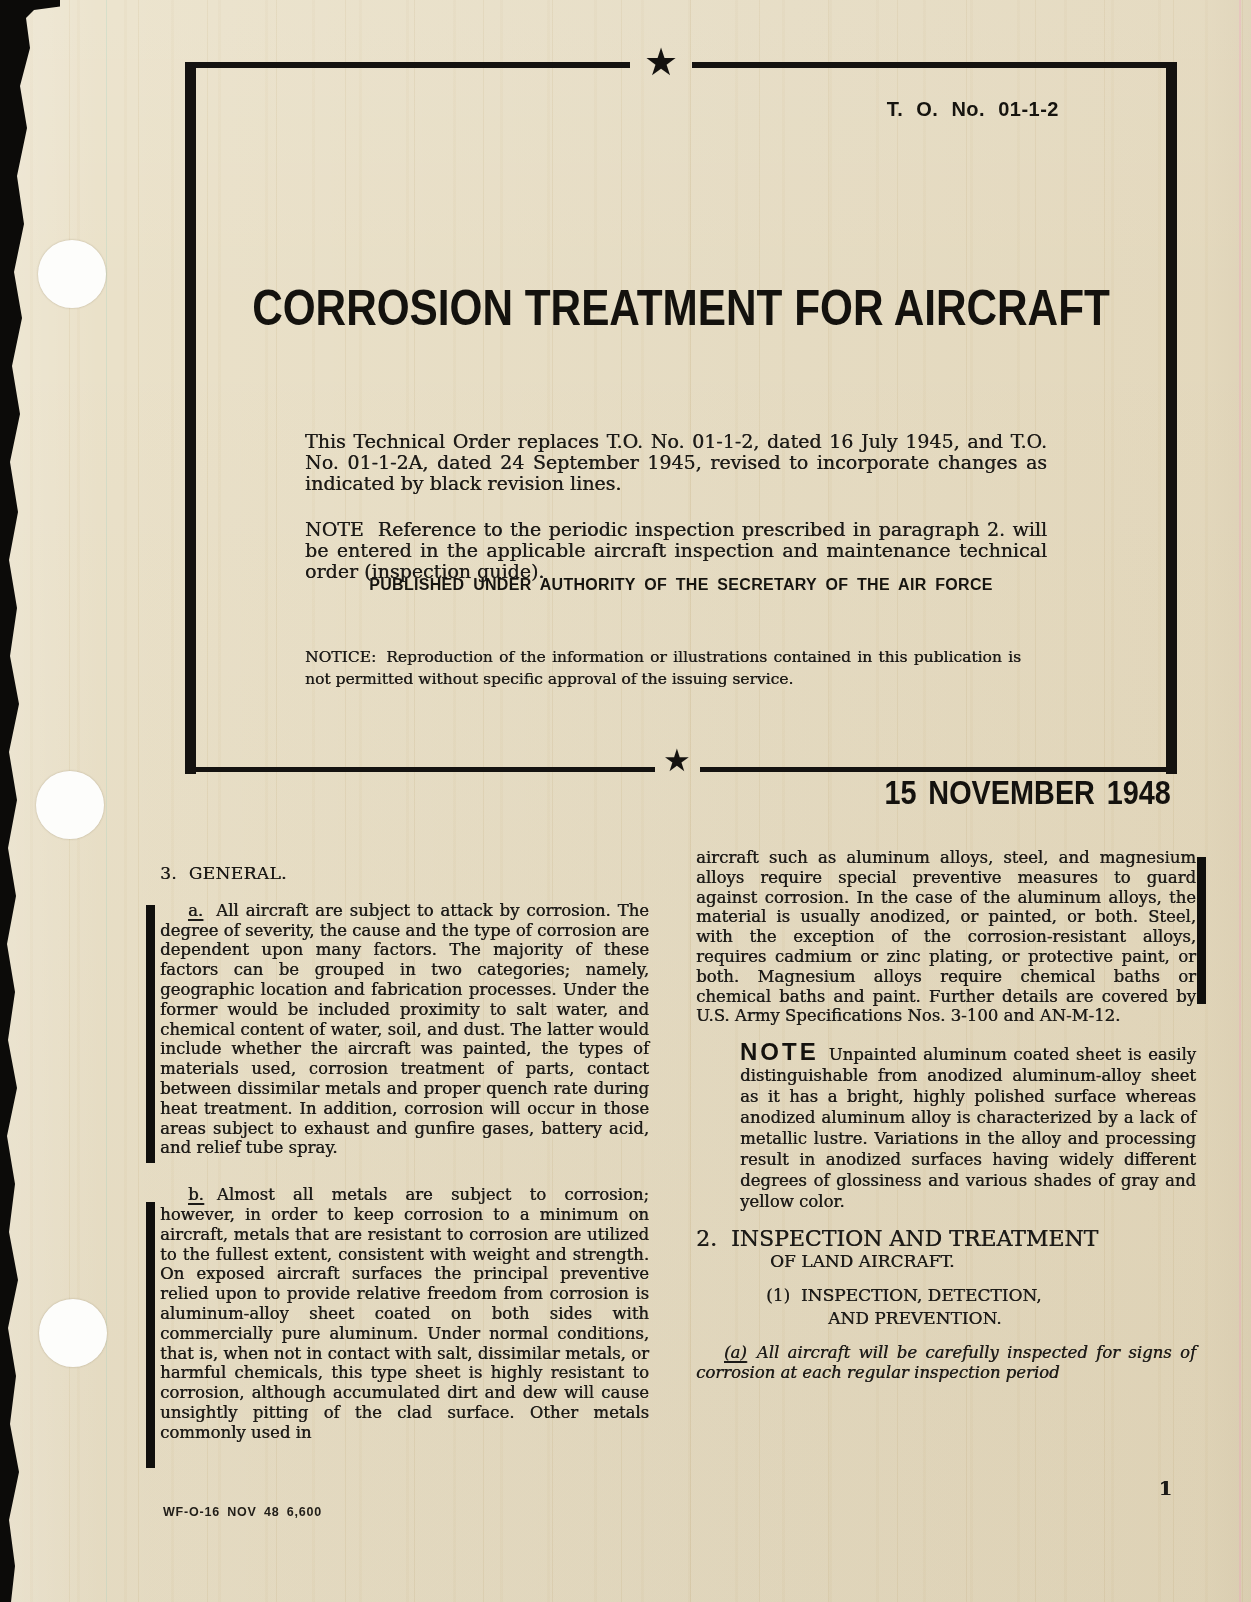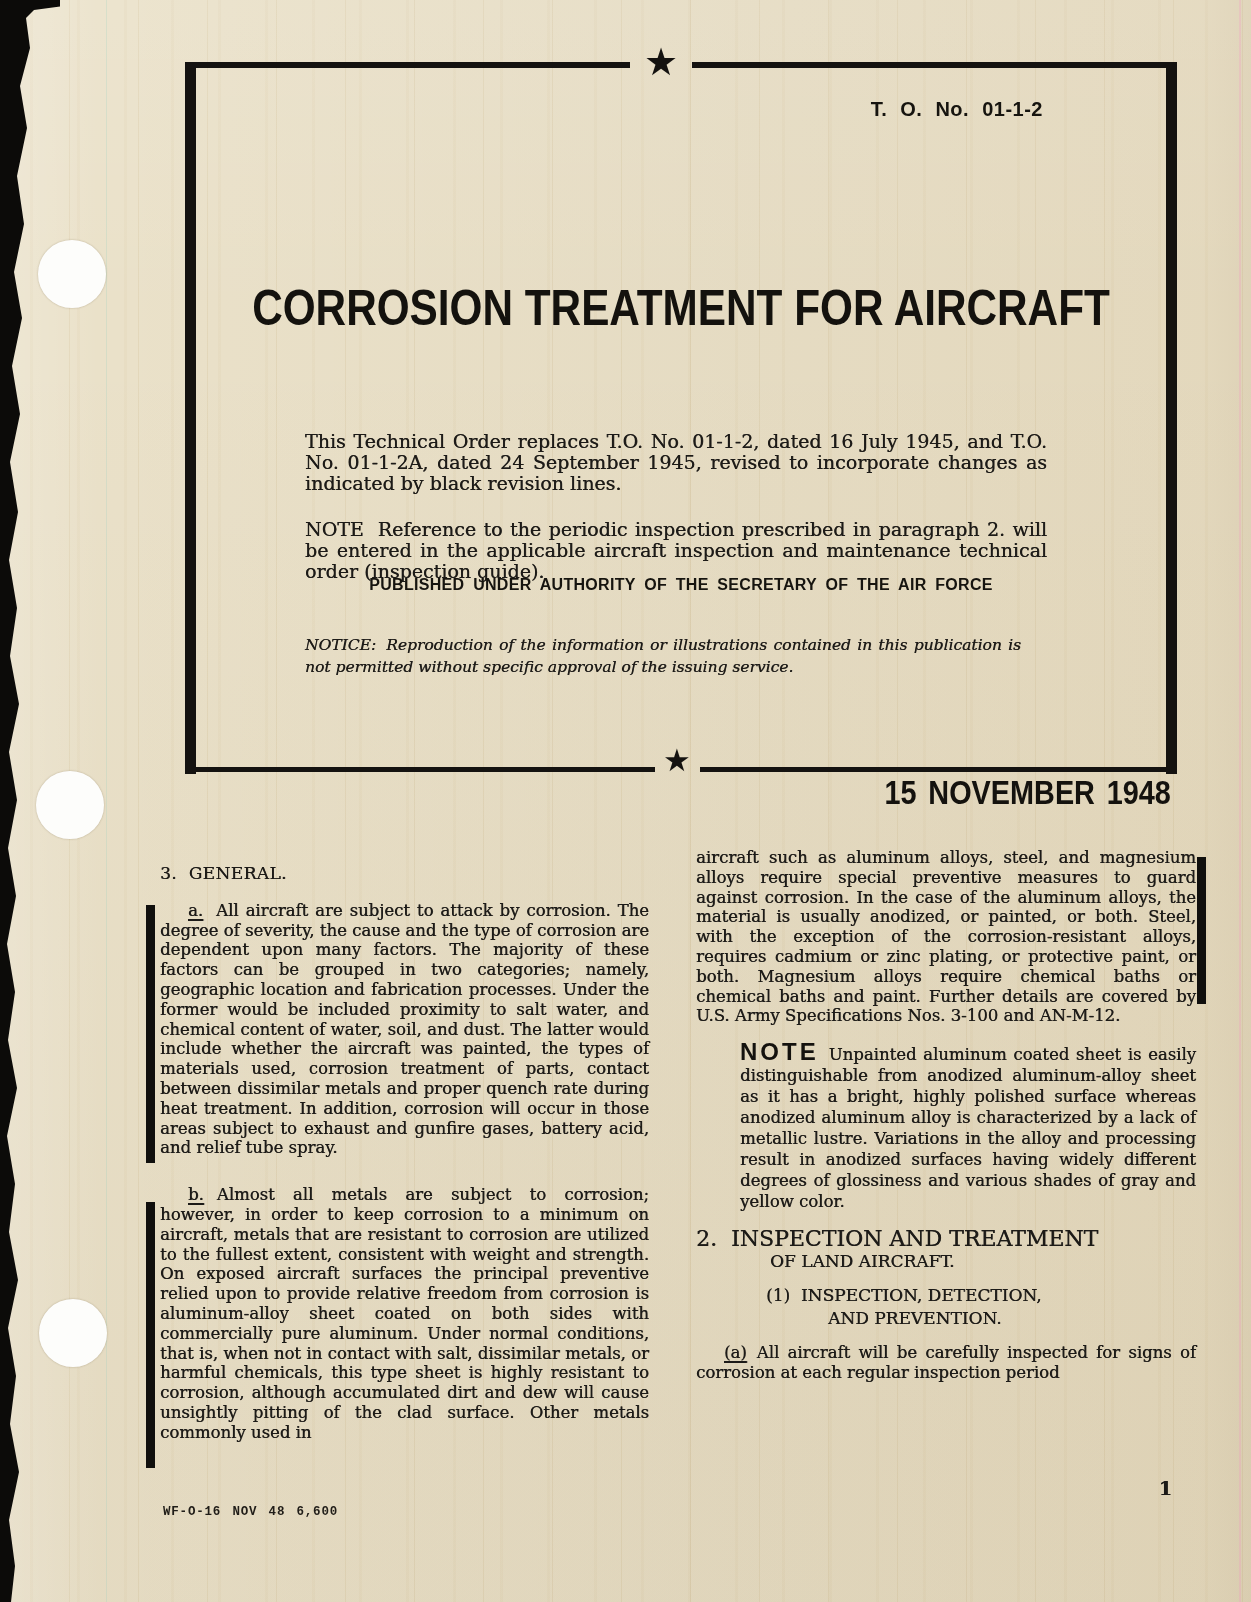--- a/index.html
+++ b/index.html
@@ -26,27 +26,27 @@
   .bar{position:absolute;background:#141210;}
   .b-left{left:0;top:0;width:11px;height:712px;}
   .b-right{right:0;top:0;width:11px;height:712px;}
   .b-top-l{left:0;top:0;width:445px;height:6px;}
   .b-top-r{left:507px;top:0;right:0;height:6px;}
   .b-bot-l{left:0;bottom:2px;width:470px;height:5px;}
   .b-bot-r{left:515px;bottom:2px;right:0;height:5px;}
   .star{position:absolute;color:#141210;font-family:"DejaVu Sans",sans-serif;text-align:center;width:60px;line-height:1;}
   .star-top{left:446px;top:-19px;font-size:38px;}
   .star-bottom{left:462px;top:683px;font-size:31px;}
-  .to-number{position:absolute;top:36px;right:134px;font-family:"Liberation Sans",sans-serif;font-weight:bold;font-size:20px;word-spacing:7px;letter-spacing:0.5px;color:#16140f;}
+  .to-number{position:absolute;top:36px;right:118px;font-family:"Liberation Sans",sans-serif;font-weight:bold;font-size:20px;word-spacing:7px;letter-spacing:0.5px;color:#16140f;}
   .doc-title{position:absolute;top:218px;left:0;width:100%;text-align:center;font-family:"Liberation Sans",sans-serif;font-weight:bold;font-size:47px;letter-spacing:0px;transform:scaleX(0.90) scaleY(1.08);color:#14120e;white-space:nowrap;}
   .box-par{position:absolute;left:120px;width:742px;font-size:19px;line-height:21px;text-align:justify;text-shadow:0.35px 0 0 rgba(28,26,23,0.85);}
   .replaces{top:350px;}
   .box-note{top:438px;}
   .authority{position:absolute;top:514px;left:0;width:100%;text-align:center;font-family:"Liberation Sans",sans-serif;font-weight:bold;font-size:16px;word-spacing:4px;letter-spacing:0.3px;color:#16140f;}
-  .notice{top:556px;font-size:15.5px;line-height:22px;width:716px;font-style:italic;}
+  .notice{top:568px;font-size:15.5px;line-height:22px;width:716px;}
   .inline-label{margin-right:14px;}
   
   .issue-date{position:absolute;top:776px;right:80px;font-family:"Liberation Sans",sans-serif;font-weight:bold;font-size:31px;letter-spacing:0px;word-spacing:4px;transform:scaleX(0.93) scaleY(1.05);transform-origin:right center;color:#14120e;white-space:nowrap;}
   
   .col{position:absolute;font-size:16.5px;line-height:19.8px;text-shadow:0.4px 0 0 rgba(28,26,23,0.85);}
   .col-left{left:160px;top:864px;width:489px;}
   .col-right{left:696px;top:848px;width:500px;}
   .col p{margin:0;text-align:justify;}
   .h-sec{white-space:pre-wrap;font-size:17px;letter-spacing:0.4px;}
   .par-indent{text-indent:28px;}
@@ -54,28 +54,28 @@
   .lbl{margin-right:13px;}
   .para-a{margin-top:17px !important;}
   .para-b{margin-top:27px !important;}
   .note-block{margin:14px 0 0 44px !important;line-height:21px;}
   .note-glyph{font-family:"Liberation Sans",sans-serif;font-weight:bold;font-size:24px;letter-spacing:3px;margin-right:10px;color:#14120e;text-shadow:none;line-height:1;}
   .h2-1{margin-top:17px !important;white-space:pre-wrap;font-size:22px;}
   .h2-2{margin-left:74px !important;margin-top:3px !important;font-size:17px;}
   .ha{margin-top:13px !important;margin-left:44px !important;font-size:17px;white-space:pre-wrap;}
   .h1-1{margin-top:14px !important;margin-left:70px !important;font-size:17px;white-space:pre-wrap;}
   .h1-2{margin-top:3px !important;margin-left:132px !important;font-size:17px;}
-  .para-1a{margin-top:15px !important;}
+  .para-1a{margin-top:15px !important;font-style:italic;}
   
   .rev-bar{position:absolute;background:#100f0d;width:9px;}
   .rev-a{left:146px;top:905px;height:258px;}
   .rev-b{left:146px;top:1202px;height:266px;}
   .rev-r{left:1197px;top:857px;height:147px;}
   
-  .print-code{position:absolute;left:163px;top:1505px;font-family:Liberation Mono, monospace;font-weight:bold;font-size:12.5px;letter-spacing:0.8px;word-spacing:3px;color:#201d18;}
+  .print-code{position:absolute;left:163px;top:1505px;font-family:Liberation Sans, sans-serif;font-weight:bold;font-size:12.5px;letter-spacing:0.8px;word-spacing:3px;color:#201d18;}
   .page-number{position:absolute;top:1477px;right:79px;font-size:19px;font-weight:bold;text-shadow:0.4px 0 0 rgba(28,26,23,0.85);}
 </style>
 </head>
 <body>
 
 <div class="page">
 
   <svg class="torn-edge" viewBox="0 0 60 1602" preserveAspectRatio="none">
     <path fill="#0c0b09" d="M0,0 L118,0 L70,5 L34,10 L26,18 L30,48 L20,86 L27,128 L17,176 L24,224 L14,272 L22,318 L12,366 L20,414 L10,462 L18,512 L9,560 L17,608 L10,656 L19,704 L9,752 L17,800 L8,848 L16,896 L7,944 L15,992 L8,1040 L17,1088 L7,1136 L15,1184 L9,1232 L18,1280 L8,1328 L16,1376 L10,1424 L19,1472 L9,1520 L15,1566 L11,1602 L0,1602 Z"></path>
   </svg>

